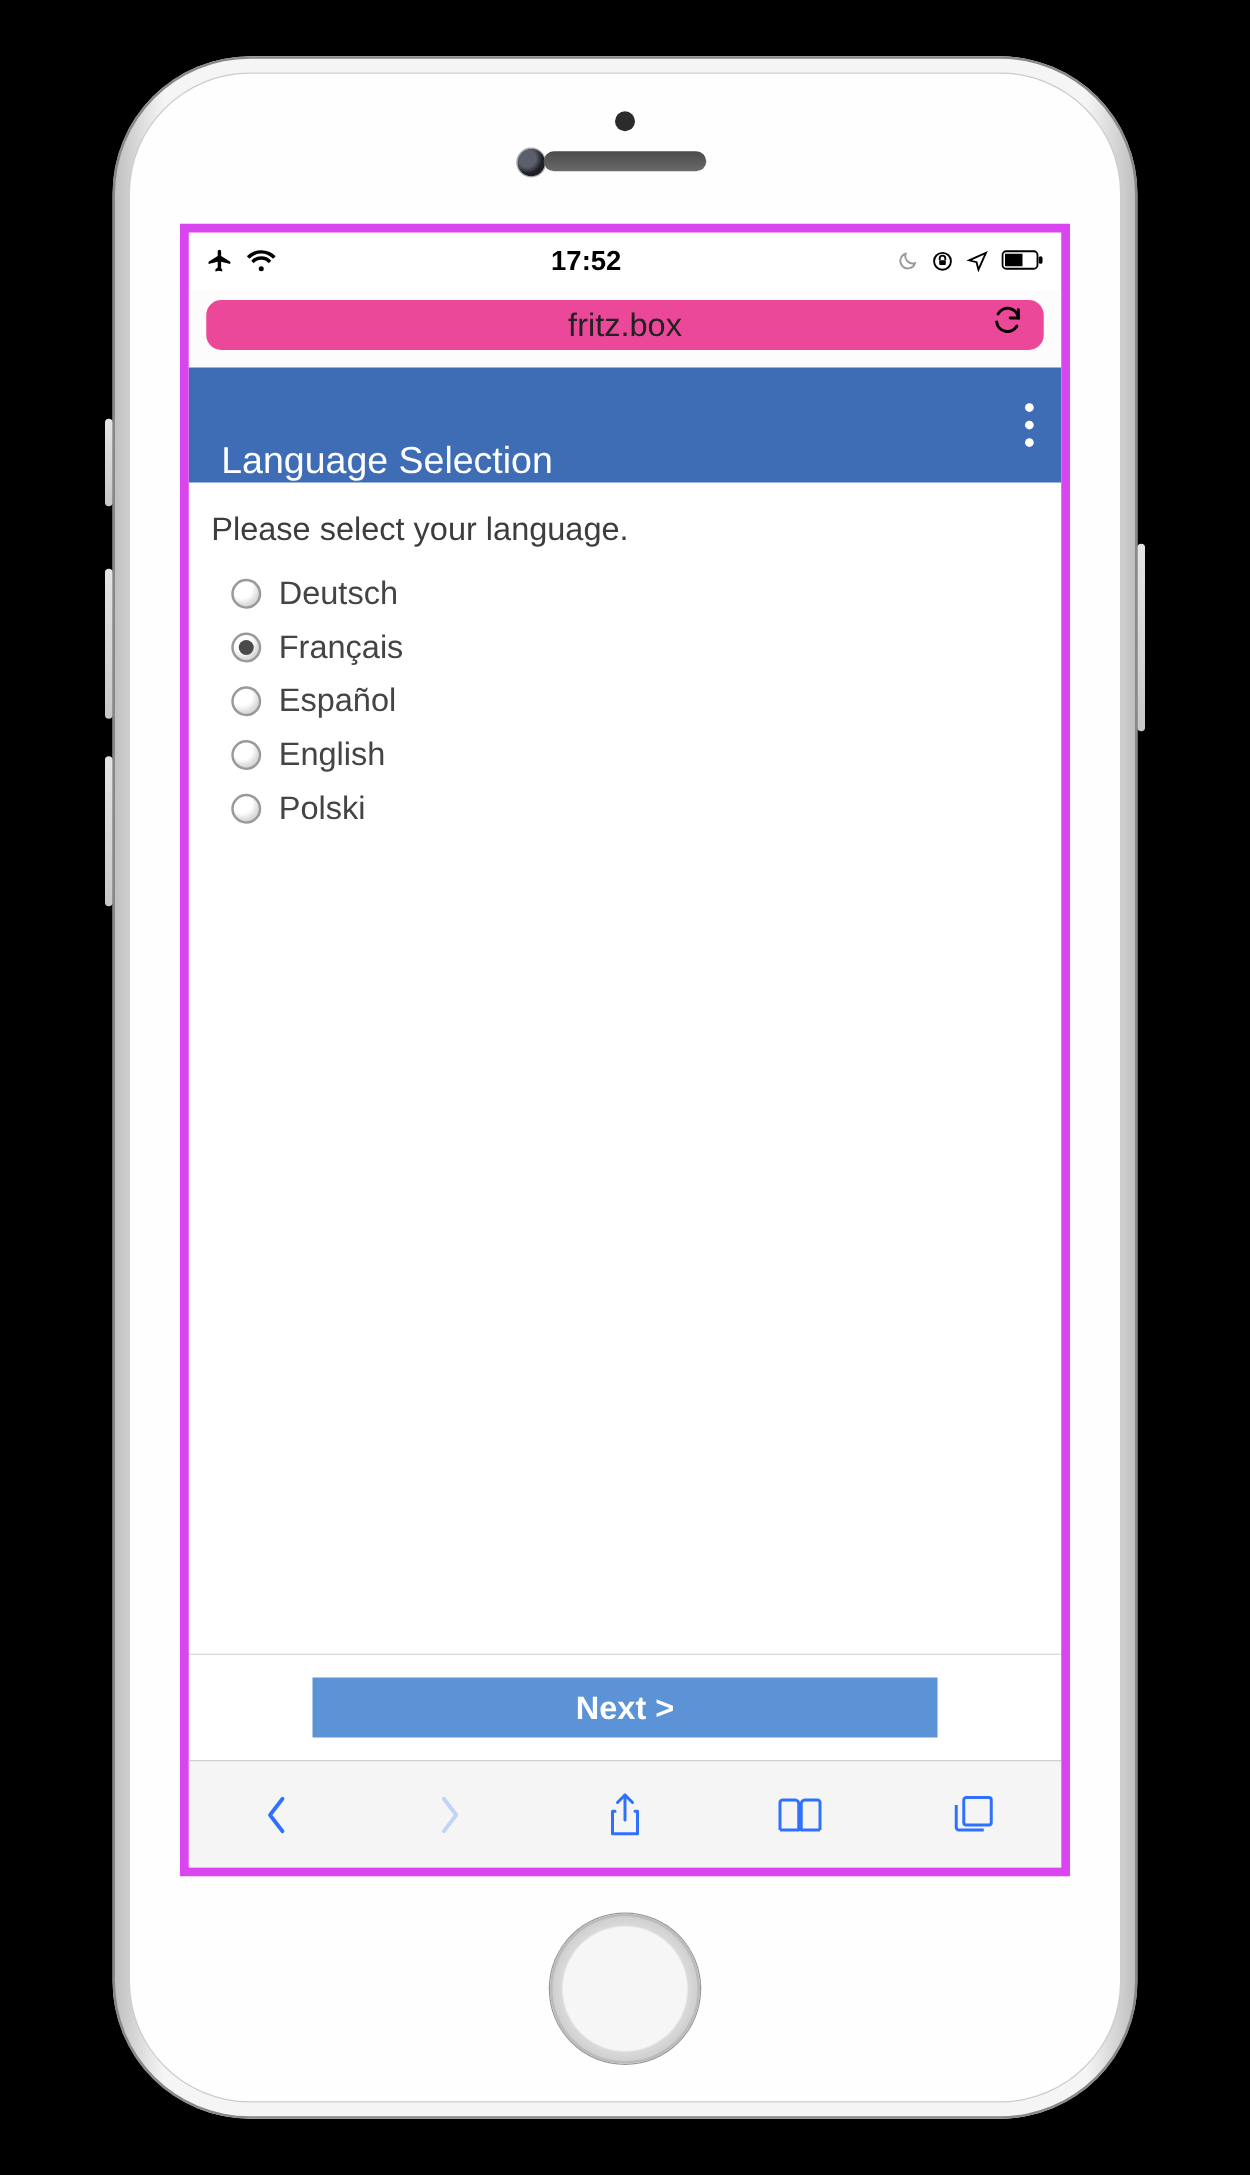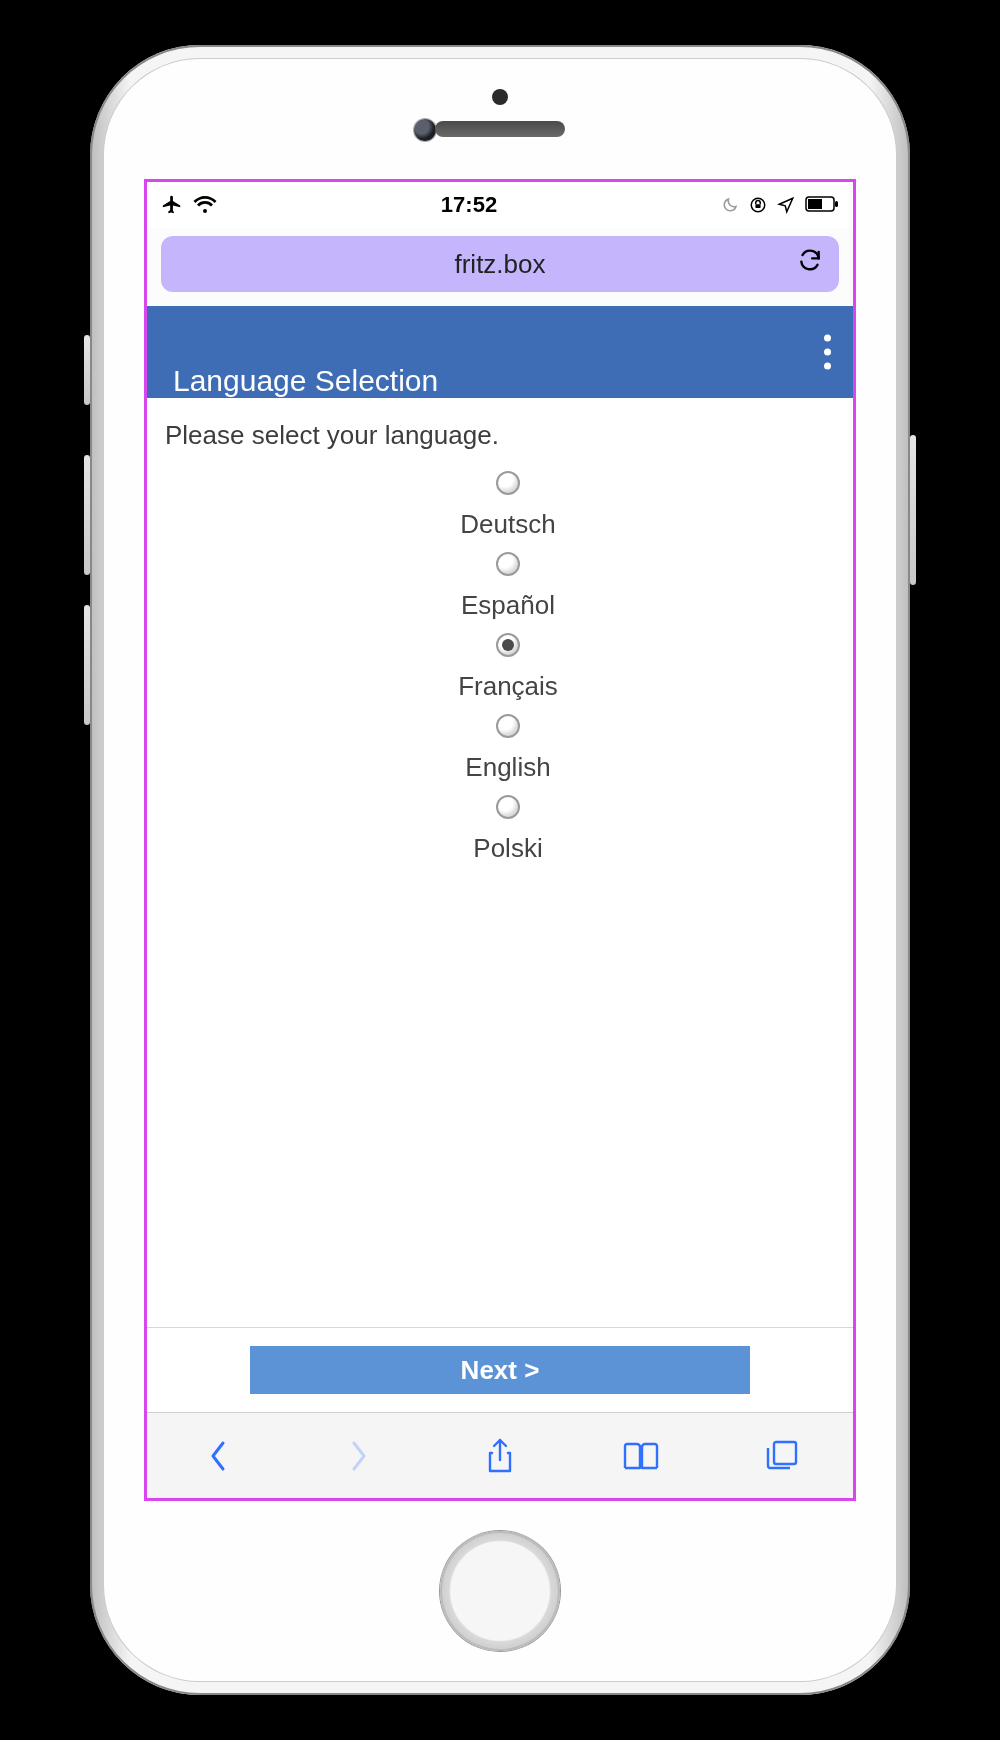--- a/index.html
+++ b/index.html
@@ -35,55 +35,55 @@
   .home {
     position:absolute; bottom:30px; left:50%; margin-left:-60px;
     width:120px; height:120px; border-radius:50%;
     background:radial-gradient(circle at 50% 50%, #f6f6f6 58%, #d9d9d9 60%, #aaa 100%);
     box-shadow: inset 0 0 0 2px #bbb, 0 0 0 1px #999;
   }
 
   
   .screen {
     position:absolute; top:120px; left:40px; right:40px; bottom:180px;
-    background:#fff; border:3px solid #d946ef;
+    background:#fff; border:7px solid #d946ef;
     display:flex; flex-direction:column;
     overflow:hidden;
   }
 
   
   .status { height:46px; display:flex; align-items:center; padding:0 14px; font-size:22px; color:#000; }
   .status .left, .status .right { display:flex; align-items:center; gap:10px; }
   .status .center { flex:1; text-align:center; font-weight:600; }
   .status svg { display:block; }
 
   
   .urlbar { padding:8px 14px 14px; background:#fcfcfc; }
   .urlfield {
-    height:56px; background:#c4b5fd; border-radius:12px;
+    height:40px; background:#ec4899; border-radius:12px;
     display:flex; align-items:center; justify-content:center; position:relative;
     color:#222; font-size:26px;
   }
   .urlfield .reload { position:absolute; right:16px; top:50%; transform:translateY(-50%); }
 
   
   .app-header {
     background:#3e6db5; color:#fff; height:92px;
     display:flex; align-items:flex-end; padding:0 26px;
     font-size:30px; font-weight:400;
     position:relative;
   }
   .app-header .more { position:absolute; right:22px; top:50%; transform:translateY(-50%); display:flex; flex-direction:column; gap:7px; }
   .app-header .more span { width:7px; height:7px; background:#fff; border-radius:50%; }
 
   
   .content { flex:1; padding:22px 18px; font-size:26px; color:#444; }
   .prompt { margin-bottom:14px; color:#3d3d3d; }
   .options { padding-left:16px; }
-  .opt { display:flex; align-items:center; gap:14px; padding:6px 0; font-size:26px; color:#444; cursor:pointer;flex-direction:column; }
+  .opt { display:flex; align-items:center; gap:14px; padding:6px 0; font-size:26px; color:#444; cursor:pointer; }
   .radio {
     width:24px; height:24px; border-radius:50%;
     background:radial-gradient(circle at 35% 30%, #fff 0 40%, #d9d9d9 70%);
     border:2px solid #9a9a9a; position:relative; flex:0 0 auto;
   }
   .radio.sel::after {
     content:""; position:absolute; top:50%; left:50%; width:12px; height:12px;
     background:#4a4a4a; border-radius:50%; transform:translate(-50%,-50%);
   }
 
@@ -183,26 +183,26 @@
       </div>
 
       <div class="content">
         <div class="prompt">Please select your language.</div>
         <div class="options" id="options">
             <div class="opt">
               <span class="radio"></span>
               <span>Deutsch</span>
             </div>
             <div class="opt">
-              <span class="radio"></span>
-              <span>Español</span>
-            </div>
-            <div class="opt">
               <span class="radio sel"></span>
               <span>Français</span>
+            </div>
+            <div class="opt">
+              <span class="radio"></span>
+              <span>Español</span>
             </div>
             <div class="opt">
               <span class="radio"></span>
               <span>English</span>
             </div>
             <div class="opt">
               <span class="radio"></span>
               <span>Polski</span>
             </div>
           </div>

